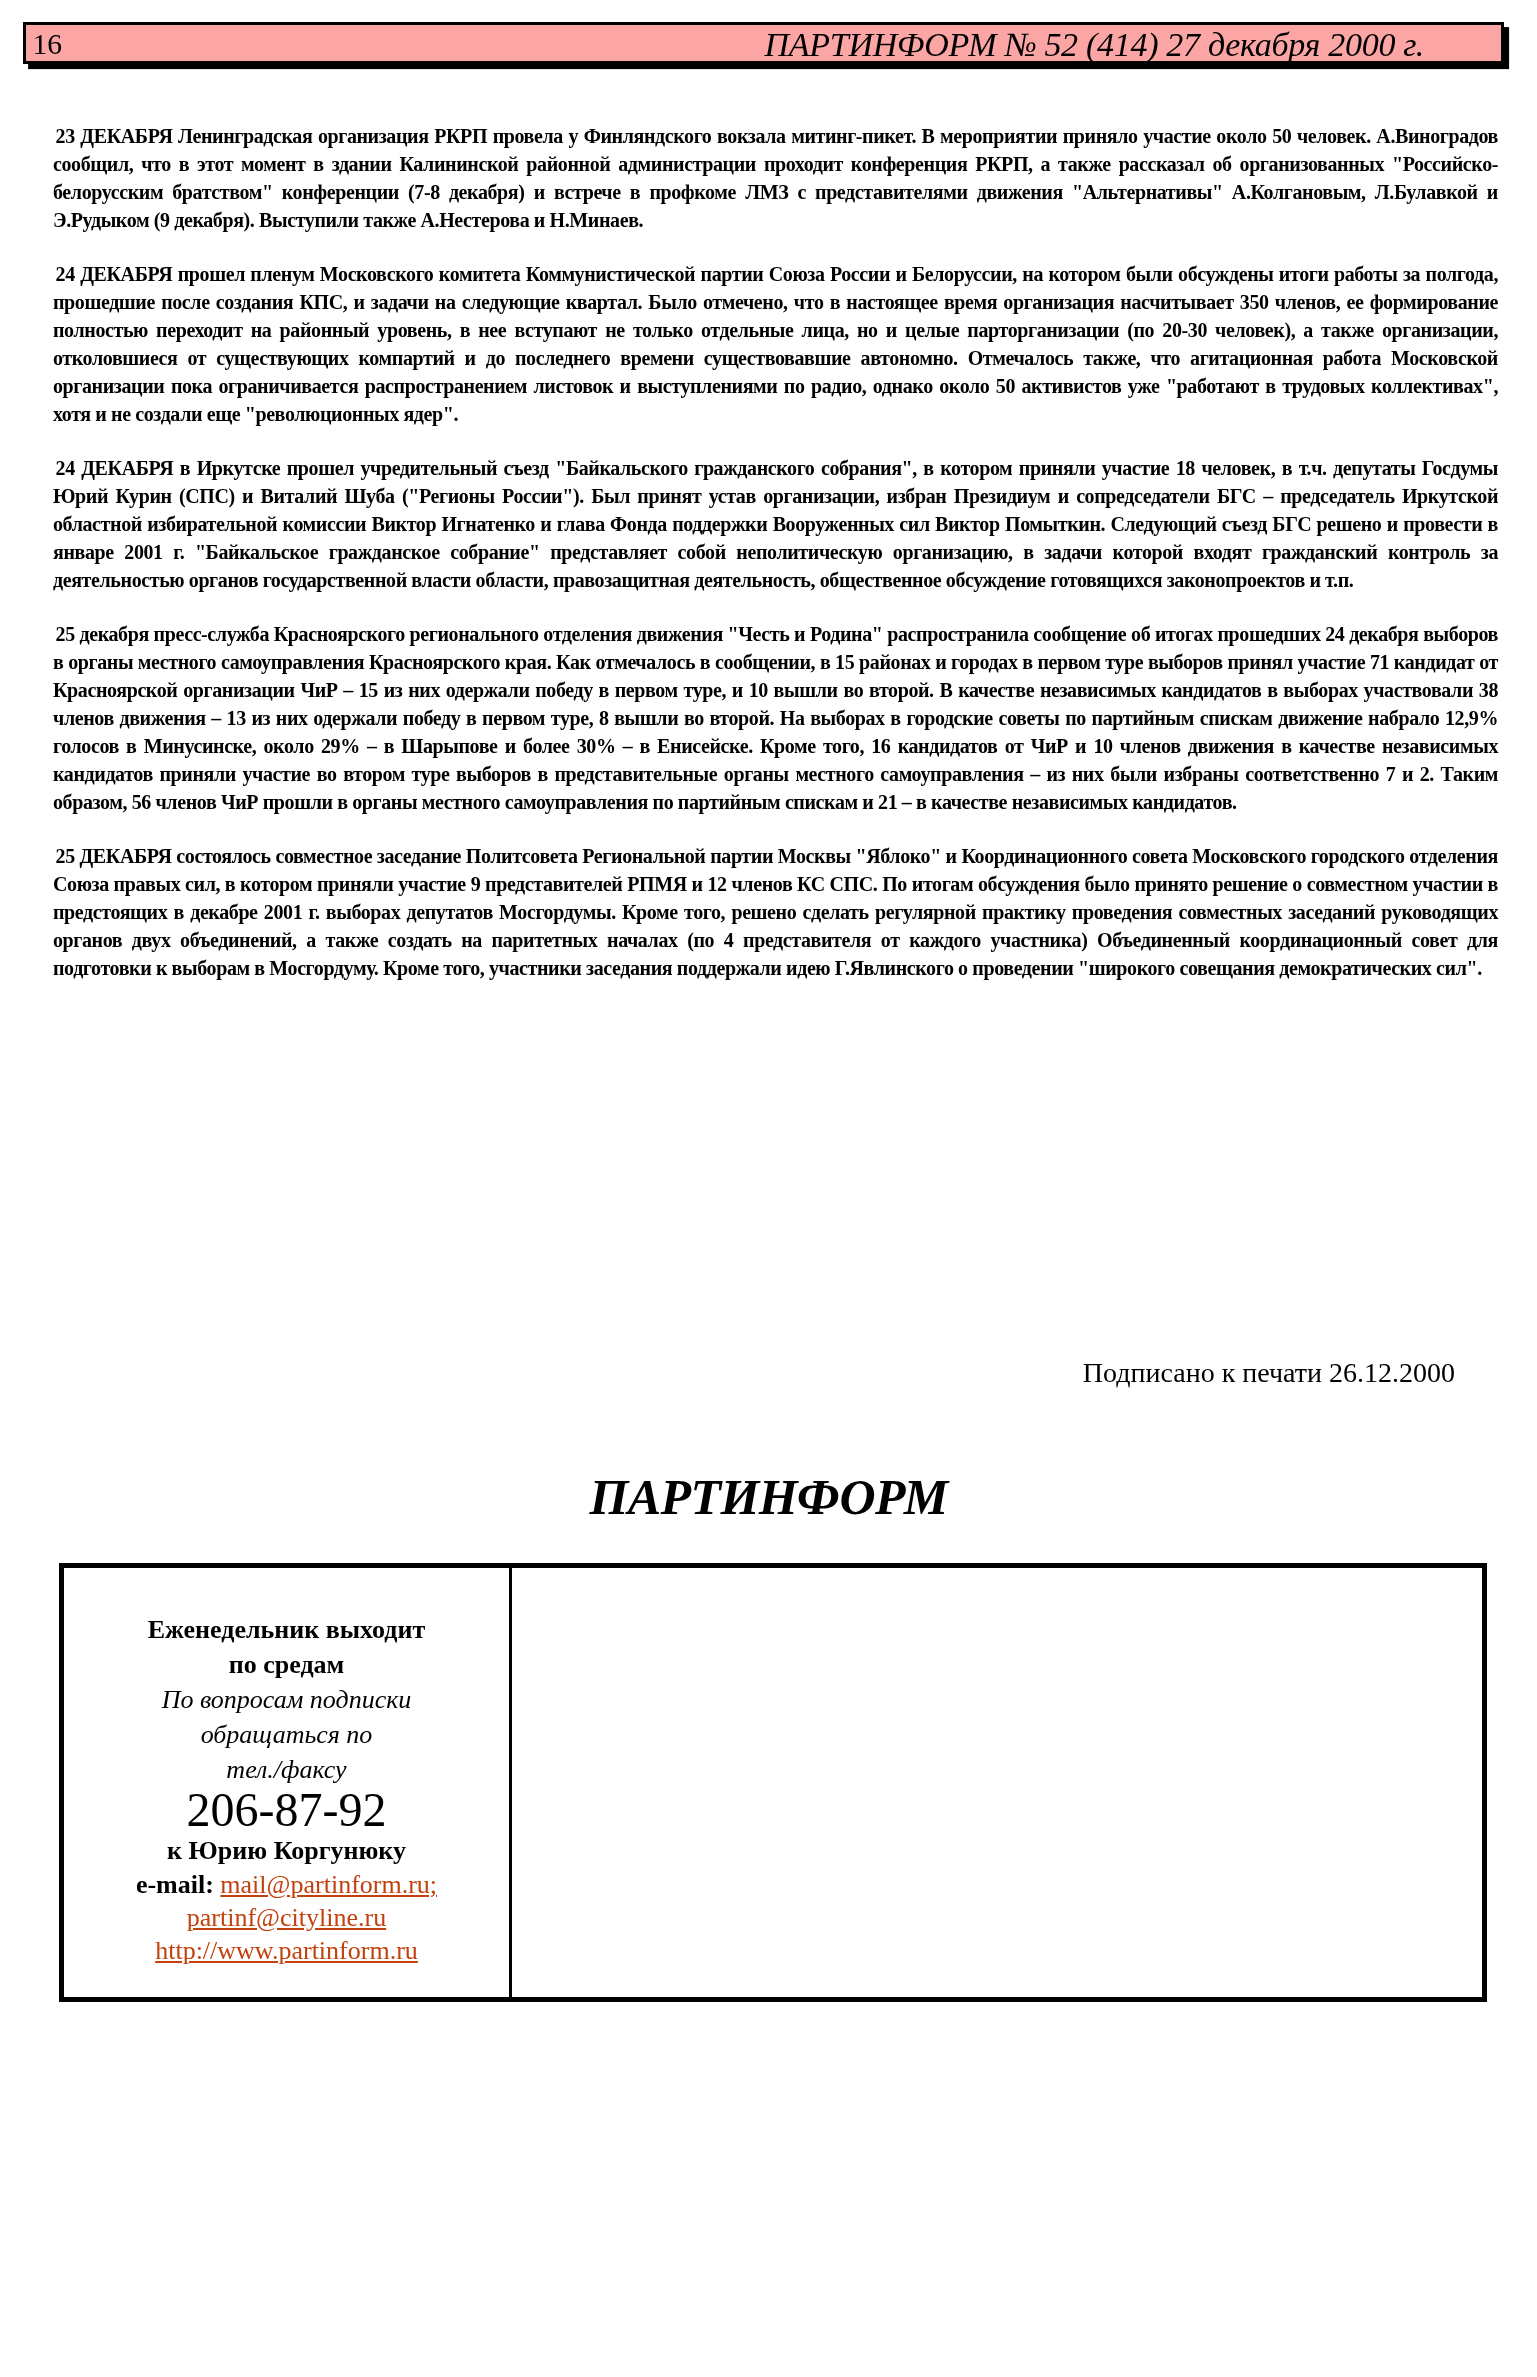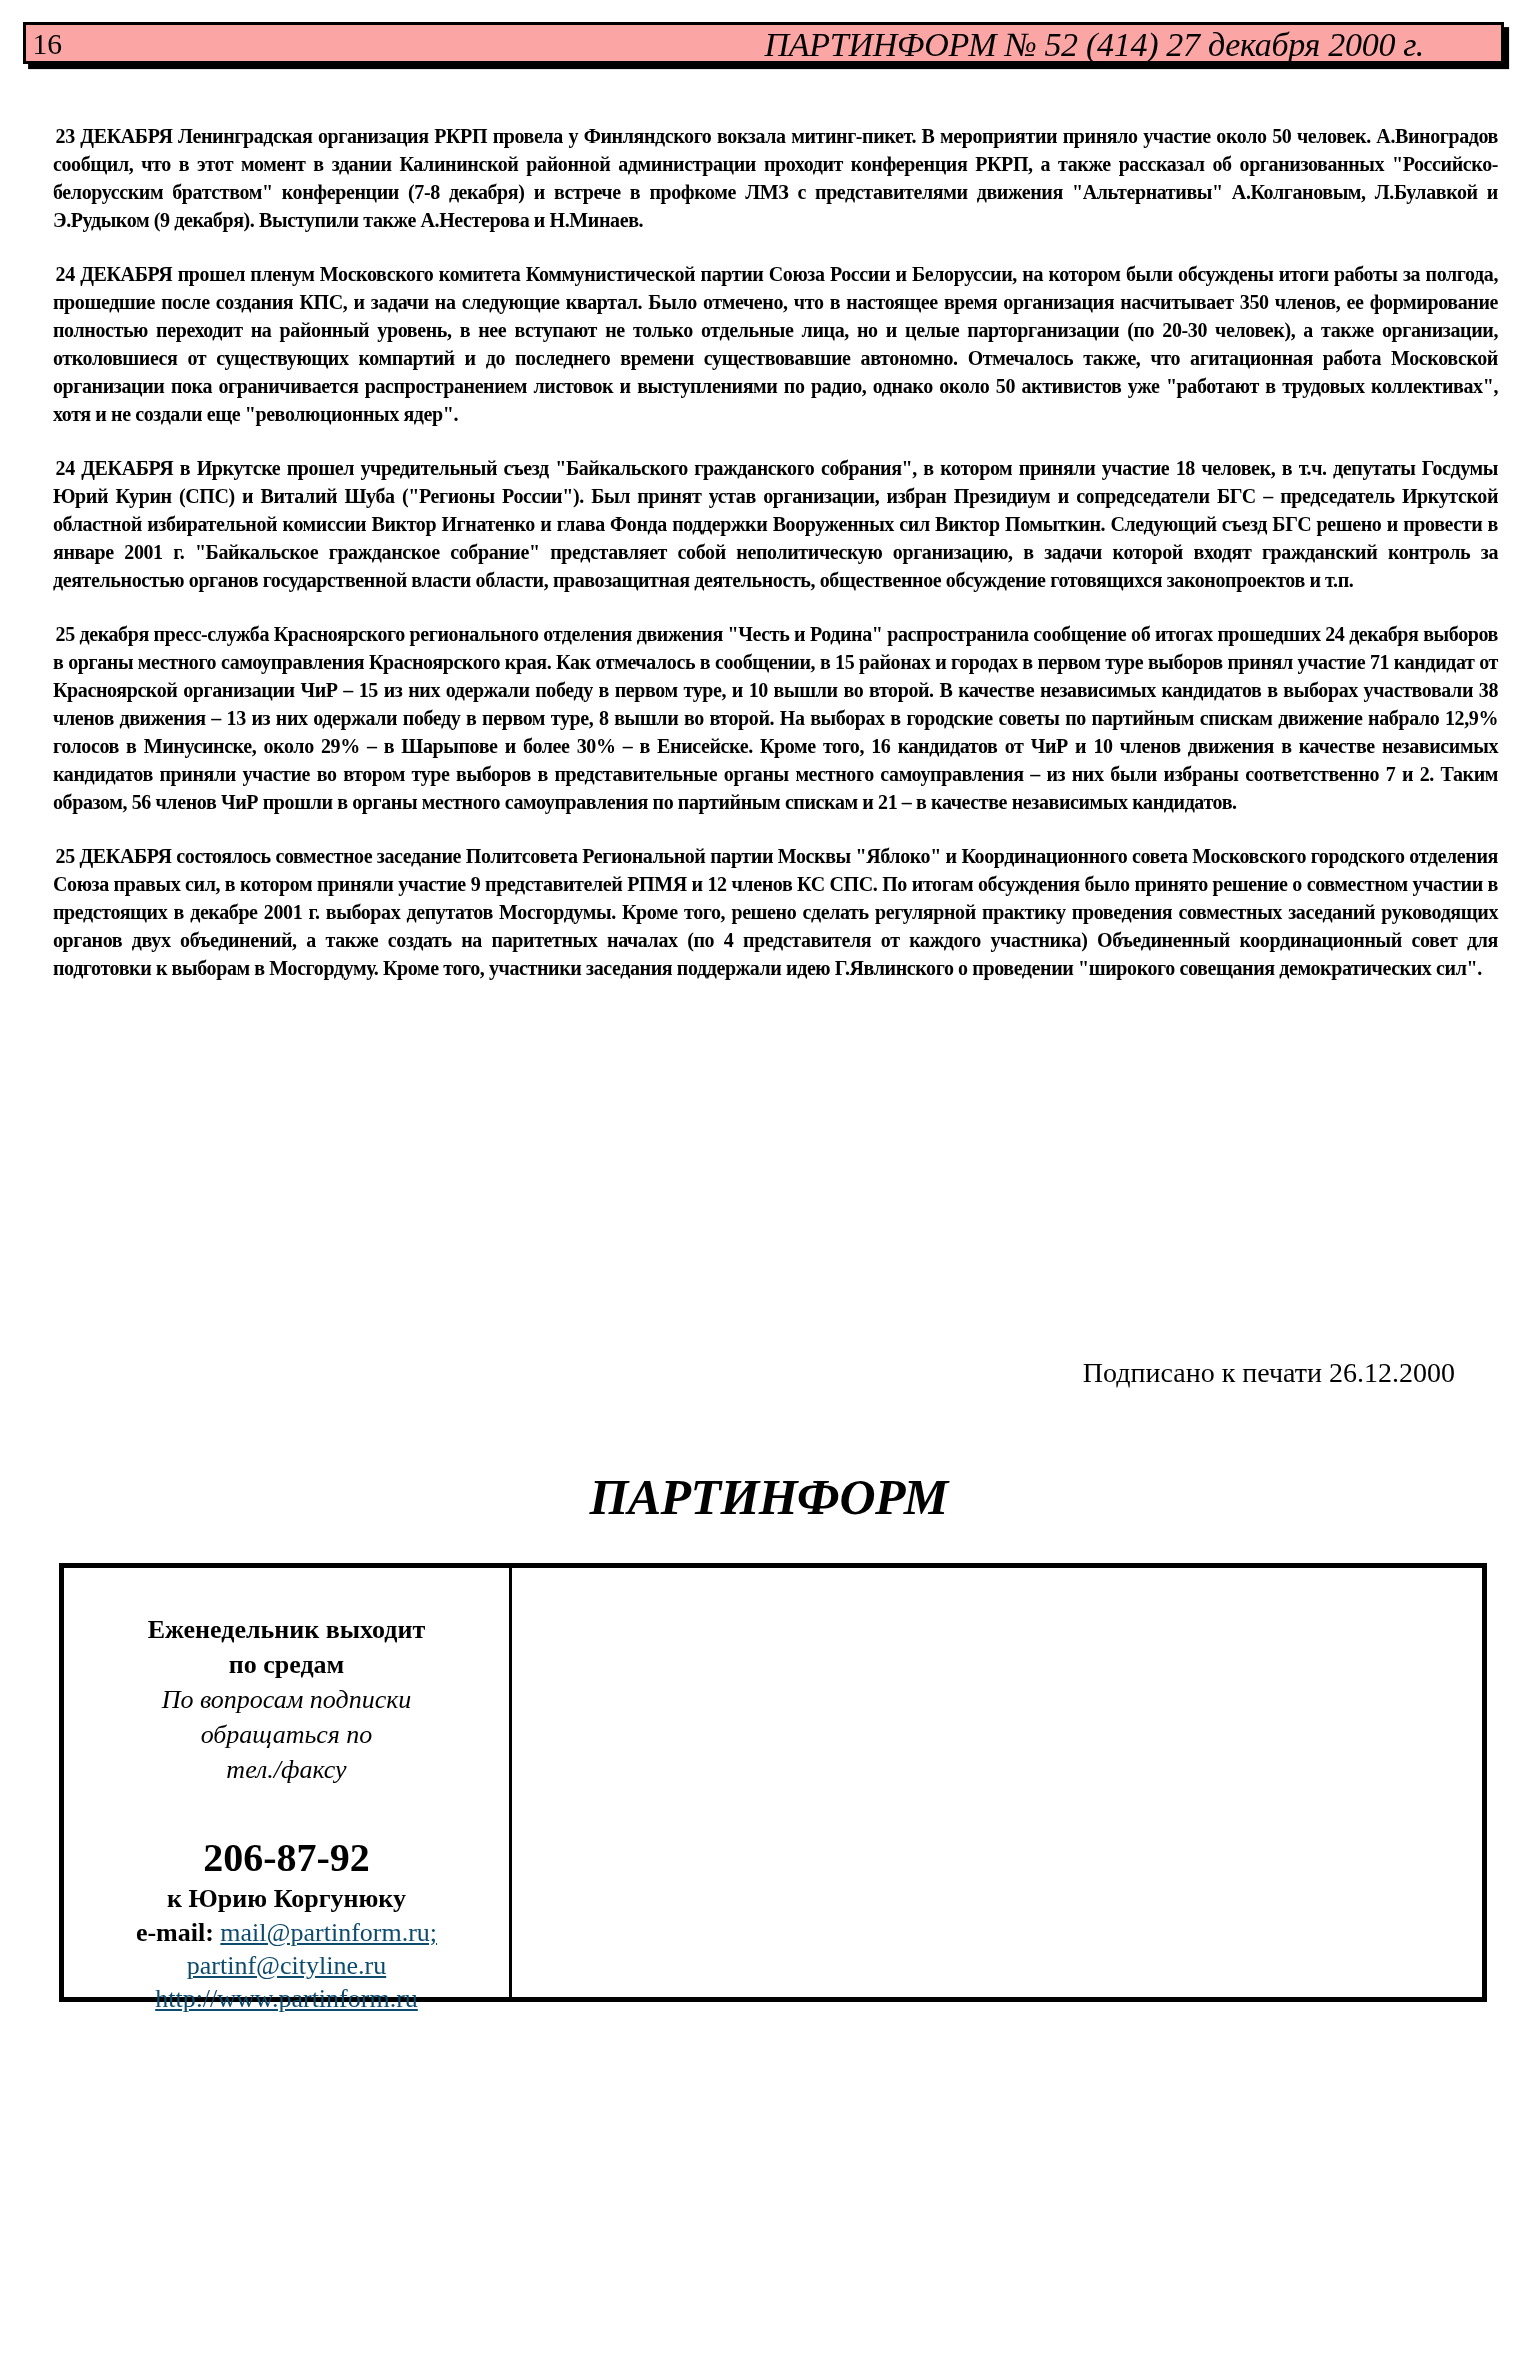--- a/index.html
+++ b/index.html
@@ -62,22 +62,22 @@
   }
   .col-left { width: 485px; background: #f1f1f1; border-right: 3.8px solid #000; padding-top: 68px; }
   .col-mid { width: 448px; background: #ffffff; border-right: 3.8px solid #000; padding-top: 44px; }
   .col-right { flex: 1; background: #f1f1f1; padding-top: 68px; }
 
   .role { font-size: 26px; line-height: 33px; }
   .name { font-size: 26px; line-height: 33px; font-weight: bold; }
   .gap { height: 36px; }
   .mid-bold { font-size: 26px; line-height: 35px; font-weight: bold; }
   .mid-ital { font-size: 26px; line-height: 35px; font-style: italic; }
-  .phone { font-size: 40px; line-height: 46px; font-weight: bold; margin-top: 48px; }
-  .link { font-size: 26px; line-height: 33px; text-decoration: underline; color: #0c4a6e; }
+  .phone { font-size: 48px; line-height: 46px; font-weight: normal; }
+  .link { font-size: 26px; line-height: 33px; text-decoration: underline; color: #c2410c; }
   .email-line { font-size: 26px; line-height: 33px; }
   .email-label { font-weight: bold; }
   .role-ital { font-size: 26px; line-height: 33px; font-style: italic; }
 </style>
 </head>
 <body>
 
 <div class="header">
   <span class="page-num">16</span>
   <span class="title">ПАРТИНФОРМ № 52 (414) 27 декабря 2000 г.</span>

